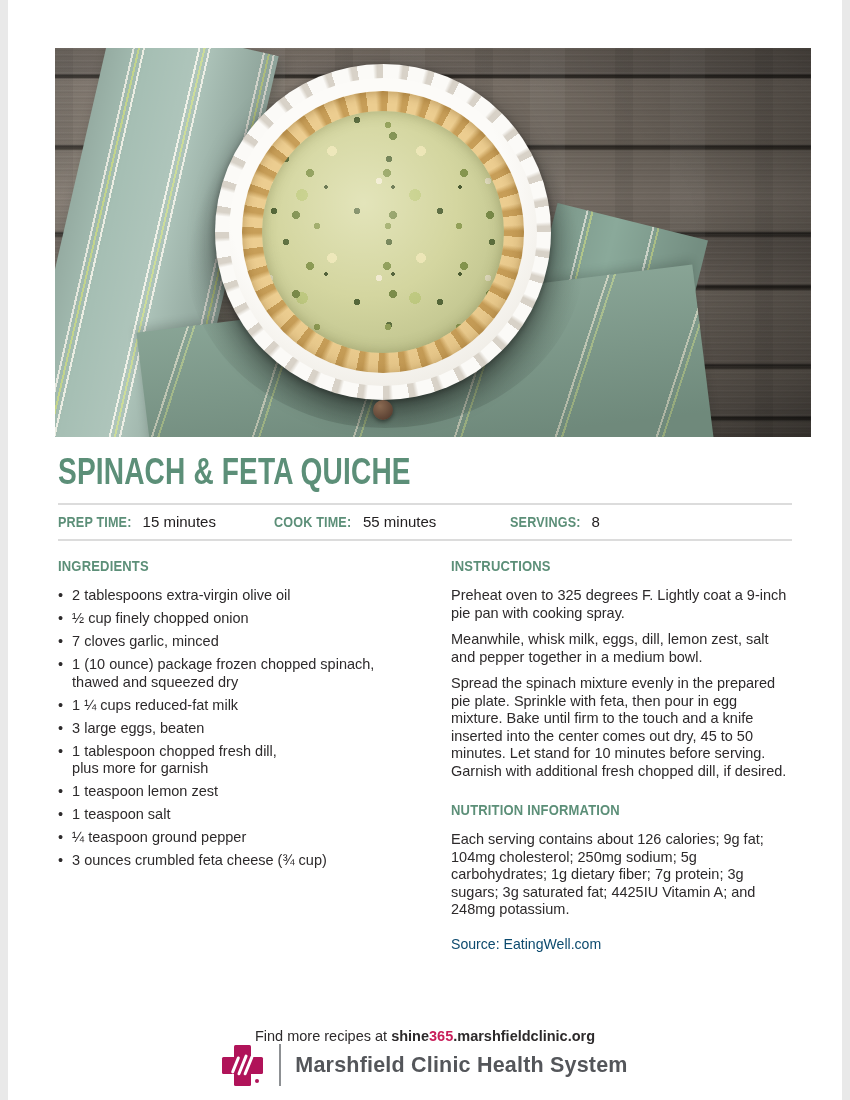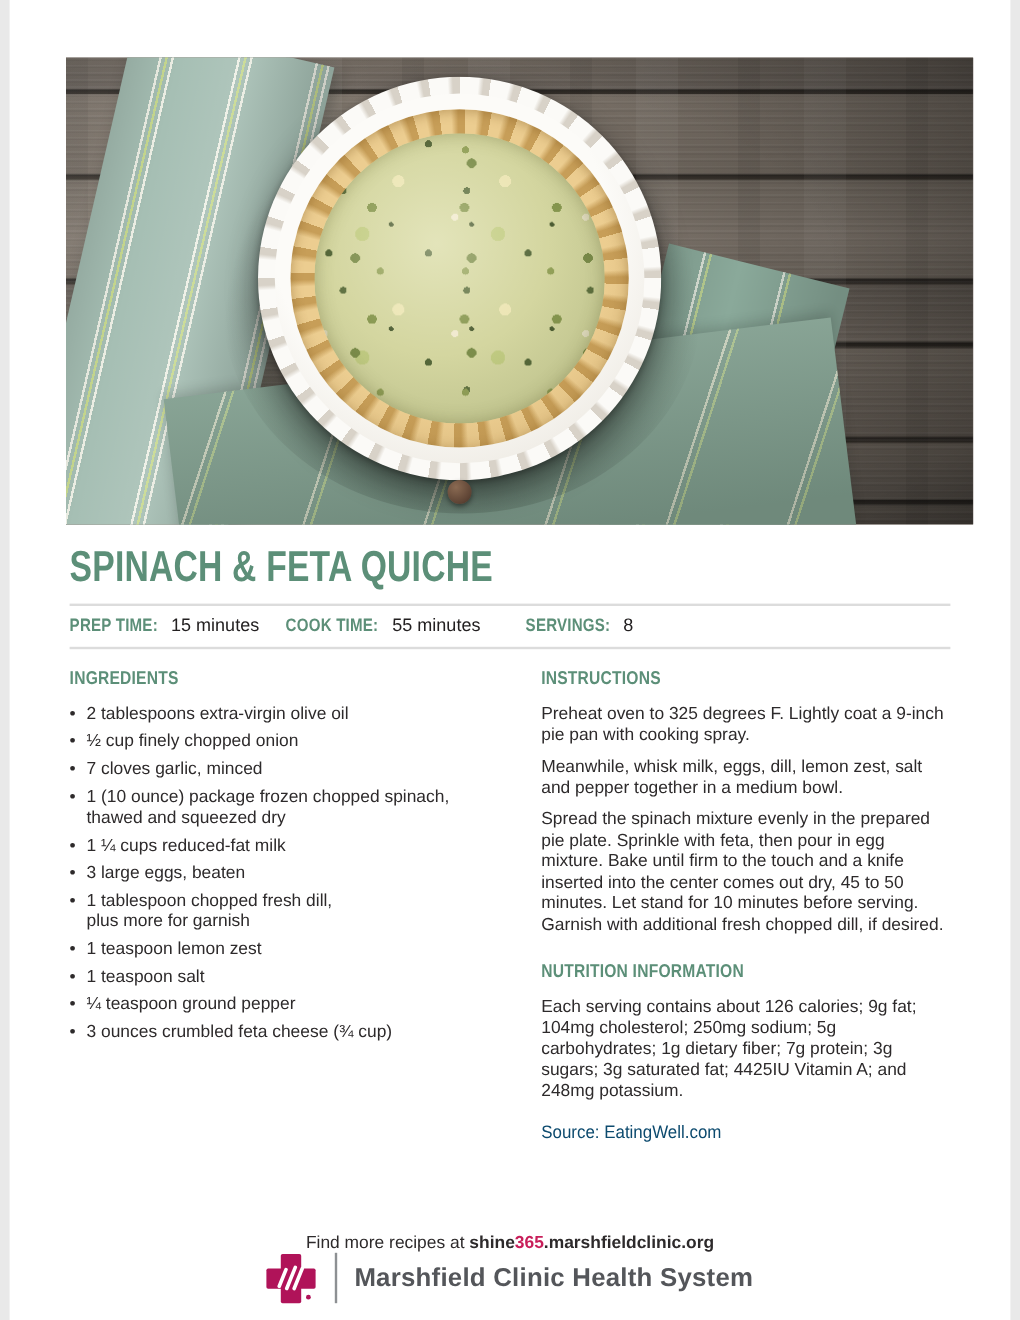--- a/index.html
+++ b/index.html
@@ -142,21 +142,21 @@
   
   .content{padding:0 50px;}
   .cond{display:inline-block;transform:scaleX(.84);transform-origin:0 50%;letter-spacing:.2px;white-space:nowrap;}
   h1.title{
     margin-top:15px;color:var(--green);font-size:36px;line-height:40px;font-weight:bold;white-space:nowrap;
   }
   h1.title .cond{transform:scaleX(.78);}
   hr.rule{border:0;border-top:2px solid var(--rule);height:0;}
   .rule-top{margin-top:11px;}
   .rule-bottom{margin-top:0;}
-  .meta{display:flex;align-items:center;padding:8px 0 9px 0;font-size:15px;}
+  .meta{display:flex;align-items:center;padding:8px 0 9px 0;font-size:15px;gap:36px;}
   .meta-label{color:var(--green);font-weight:bold;font-size:15px;}
   .meta-label .cond{margin-right:-9px;}
   .meta-value{margin-left:6px;color:#232021;}
   .meta-pair{display:flex;align-items:center;margin-right:22px;}
   .meta-pair.servings{margin-left:16px;}
 
   .columns{display:grid;grid-template-columns:375px 1fr;column-gap:18px;margin-top:16px;}
   h2.section{color:var(--green);font-size:15.5px;font-weight:bold;margin:0 0 13px 0;line-height:17px;}
   .body-text{font-size:14.5px;line-height:17.5px;color:var(--text);}
   ul.ing-list{list-style:none;}

